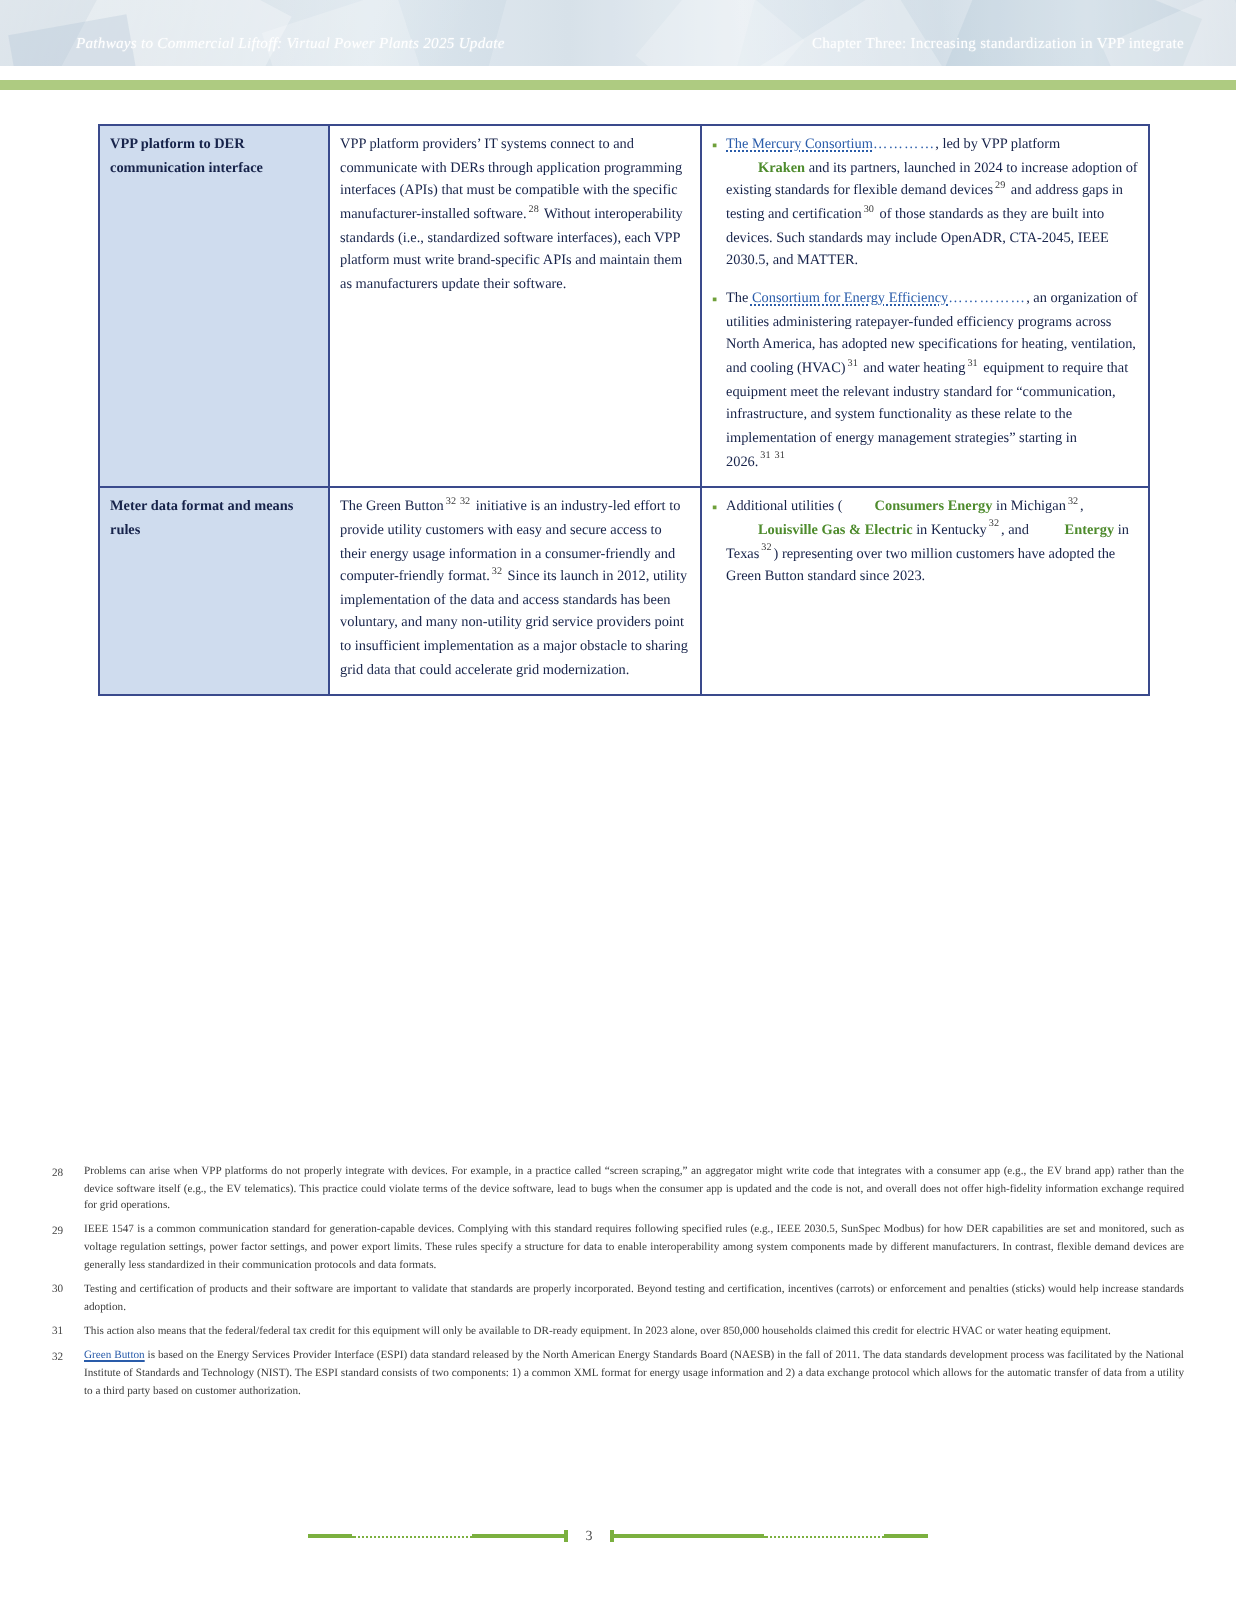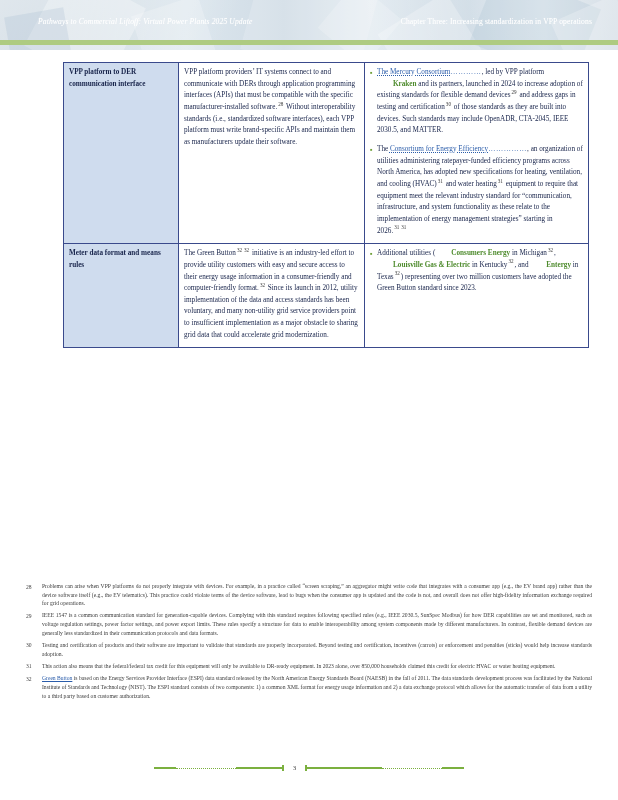--- a/index.html
+++ b/index.html
@@ -14,21 +14,21 @@
     font-family: "Liberation Serif", serif;
     color: #1a1a1a;
     overflow: hidden;
   }
 
   
   #banner {
     position: absolute;
     top: 0; left: 0;
     width: 618px;
-    height: 50px;
+    height: 33px;
     background:
       linear-gradient(115deg, rgba(255,255,255,0.55) 0%, rgba(255,255,255,0) 38%),
       linear-gradient(250deg, rgba(255,255,255,0.45) 0%, rgba(255,255,255,0) 42%),
       linear-gradient(90deg, #b9c9d6 0%, #cdd9e2 16%, #dde7ee 30%, #cfdbe5 46%,
                       #e3ebf1 60%, #c9d7e2 76%, #dde6ed 88%, #b7c7d5 100%);
     overflow: hidden;
   }
   #banner .facet {
     position: absolute;
     background: rgba(255,255,255,0.30);
@@ -60,21 +60,21 @@
     white-space: nowrap;
     text-shadow: 0 0 1px rgba(255,255,255,0.55);
   }
   #hdr-left  { left: 38px; }
   #hdr-right { right: 26px; font-style: normal; }
 
   
   #content-table {
     position: absolute;
     top: 62px;
-    left: 63px;
+    left: 49px;
     width: 492px;
     border-collapse: collapse;
     table-layout: fixed;
   }
   #content-table td {
     vertical-align: top;
     border: 1px solid #3a4a8c;
     padding: 4px 5px 6px 5px;
     font-size: 7.2px;
     line-height: 1.62;
@@ -198,21 +198,21 @@
 <div id="banner">
   <div class="facet f1"></div>
   <div class="facet f2"></div>
   <div class="facet f3"></div>
   <div class="facet f4"></div>
   <div class="facet f5"></div>
   <div class="facet f6"></div>
   <div class="facet f7"></div>
   <div class="facet f8"></div>
   <div class="hdr-text" id="hdr-left">Pathways to Commercial Liftoff: Virtual Power Plants 2025 Update</div>
-  <div class="hdr-text" id="hdr-right">Chapter Three: Increasing standardization in VPP operations</div>
+  <div class="hdr-text" id="hdr-right">Chapter Three: Increasing standardization in VPP integrate</div>
 </div>
 <div id="banner-rule"></div>
 
 <table id="content-table">
   <tbody>
 
     <tr>
       <td class="col-topic">VPP platform to DER communication interface</td>
 
       <td class="col-desc">

